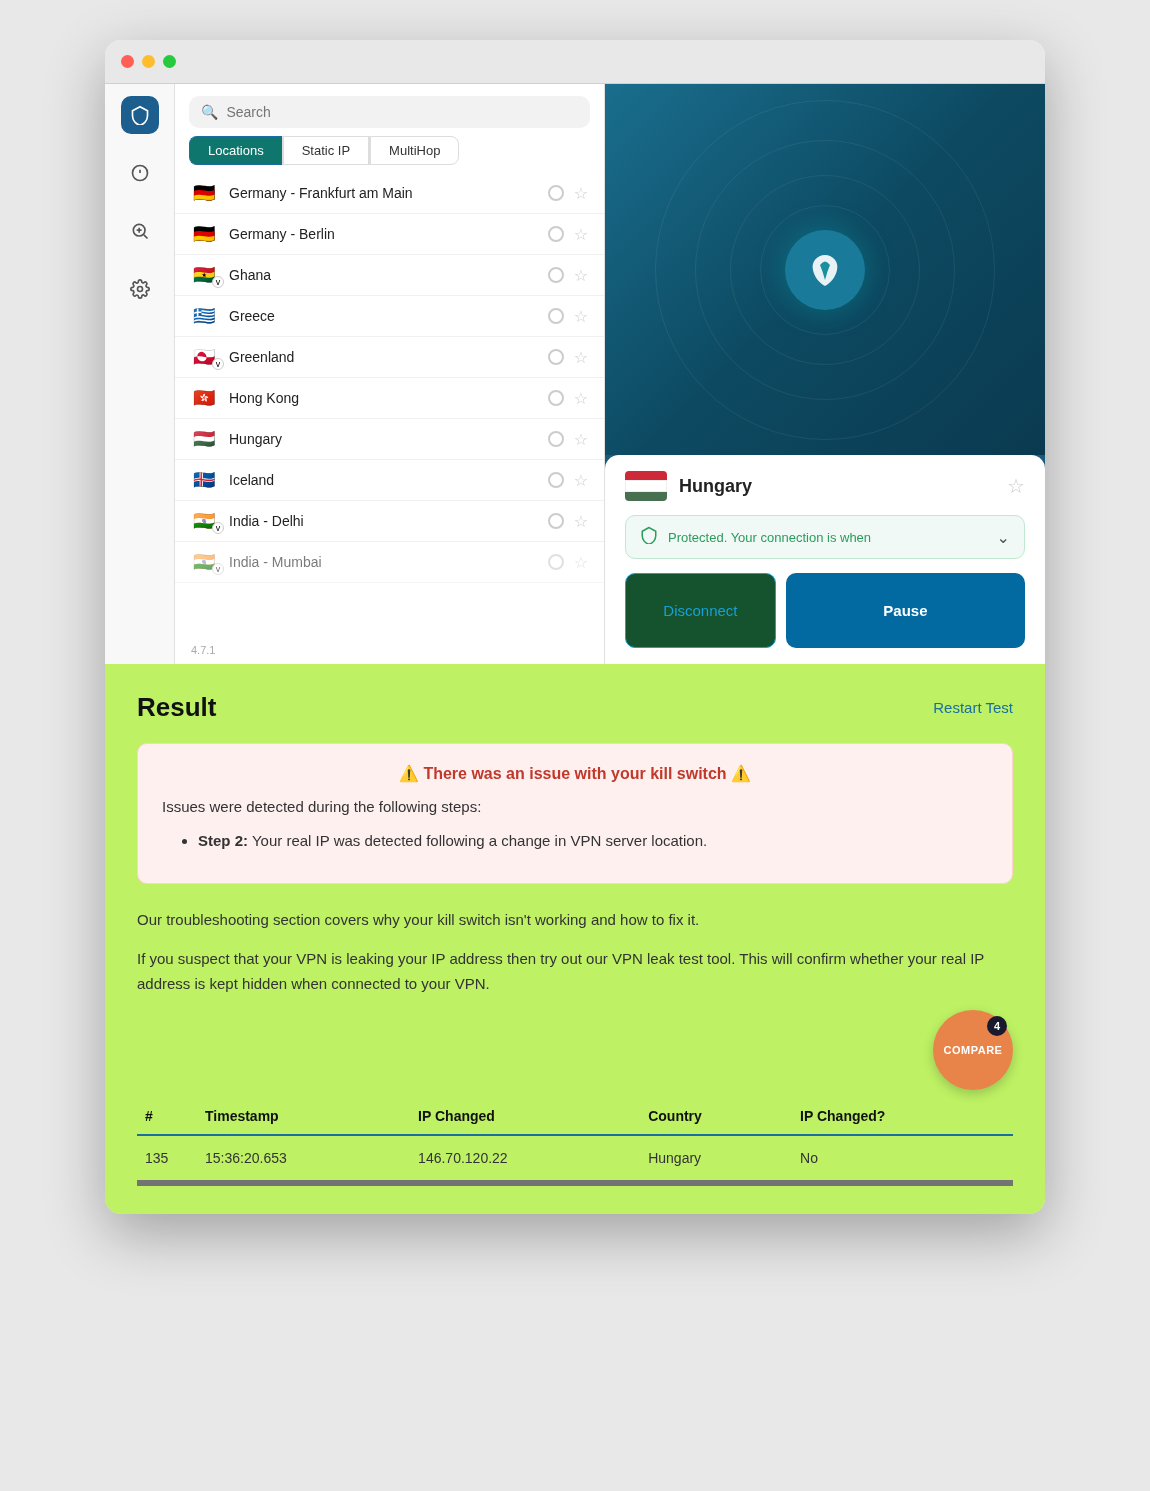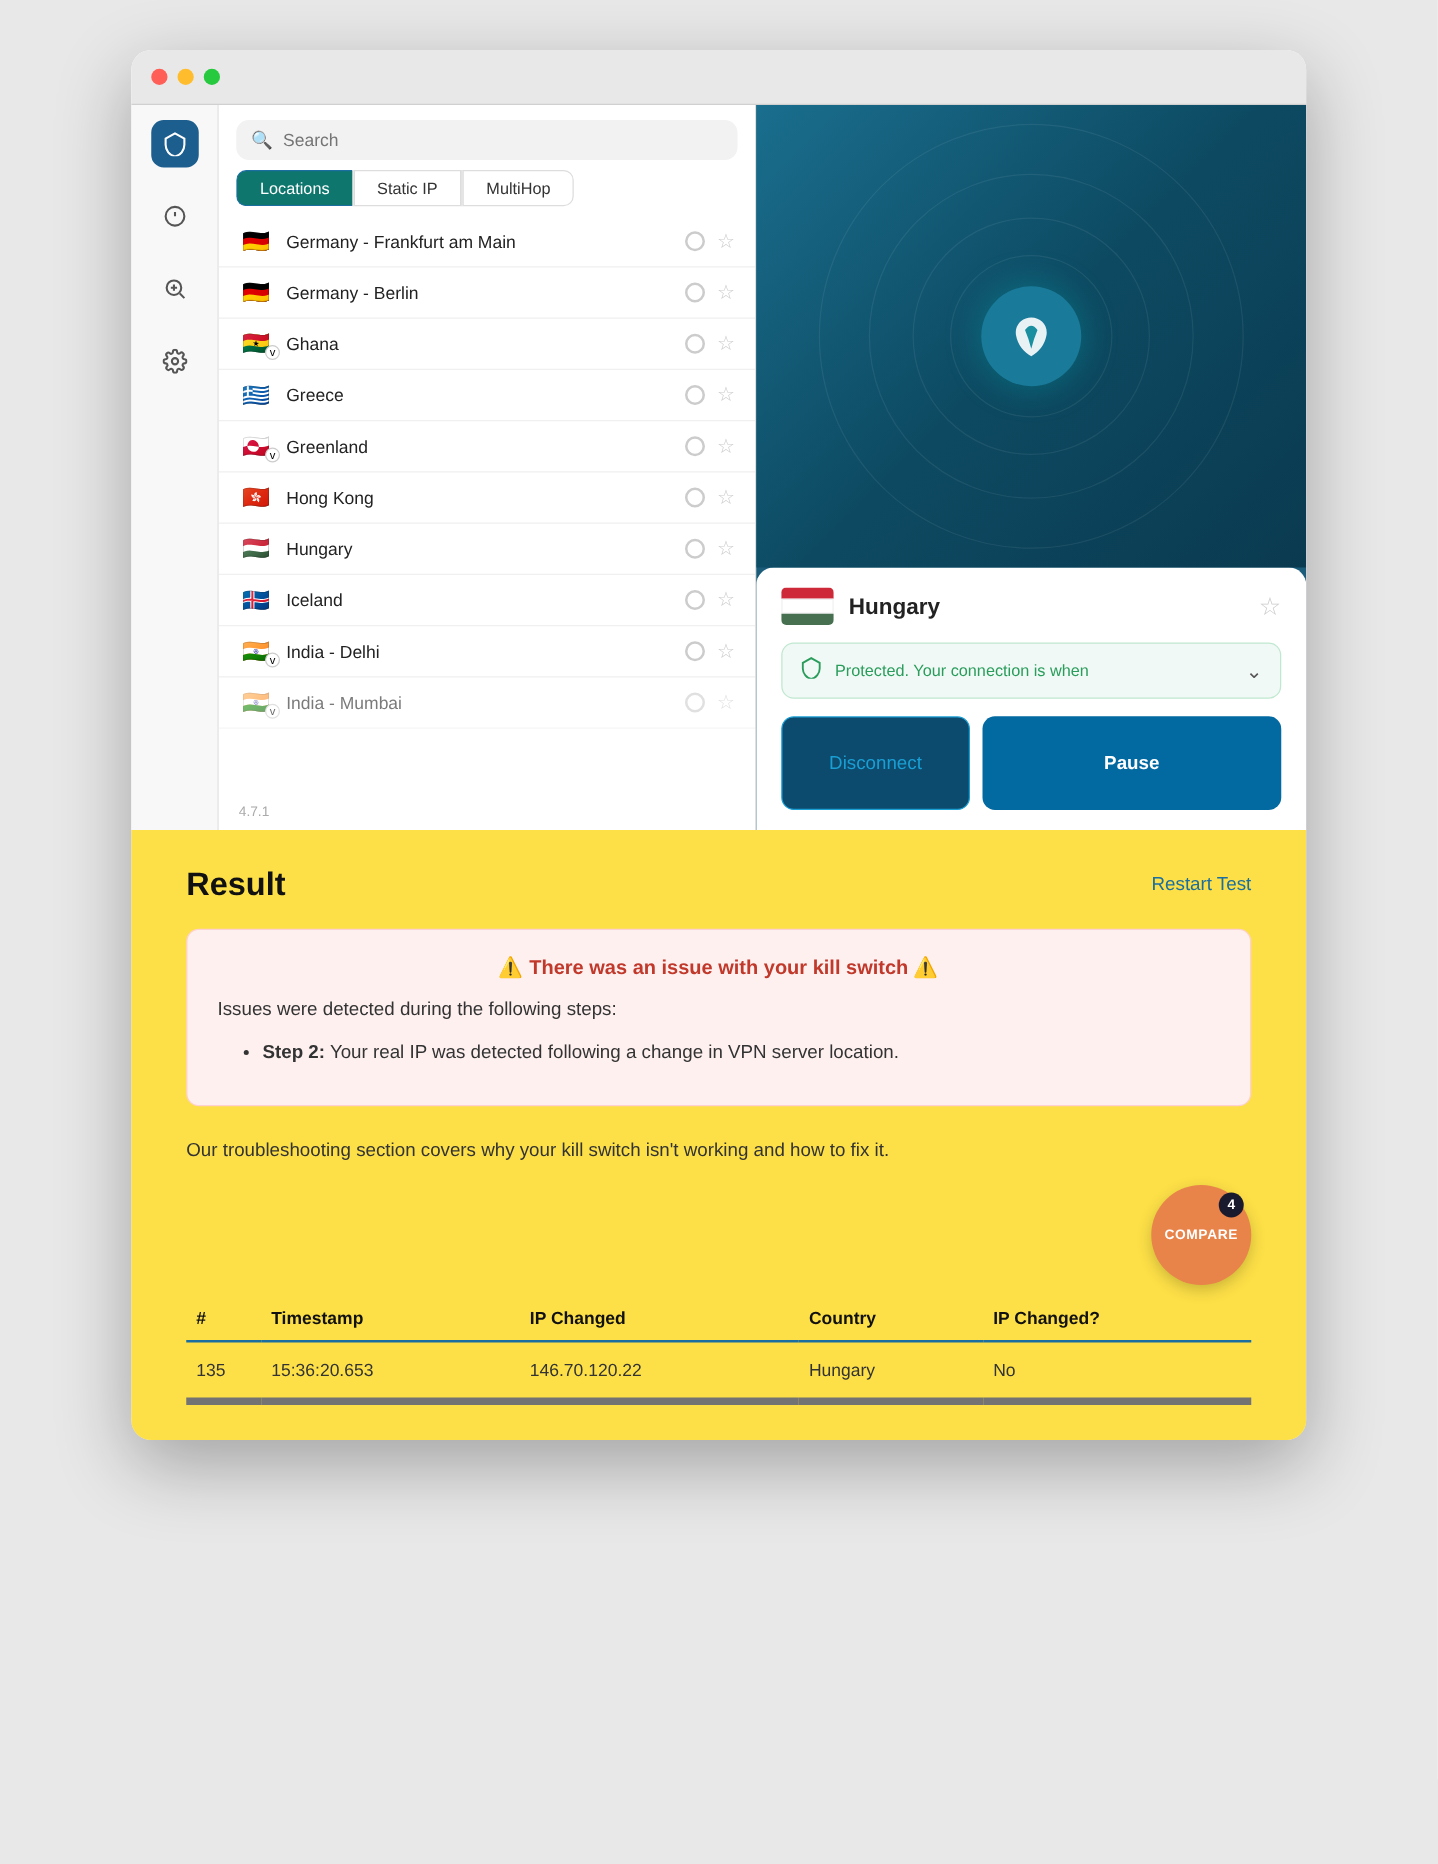--- a/index.html
+++ b/index.html
@@ -283,43 +283,43 @@
     .chevron-down { color: #555; font-size: 16px; }
 
     .vpn-buttons {
       display: flex;
       gap: 10px;
     }
     .btn-disconnect {
       flex: 1;
       padding: 14px;
       border: 1.5px solid #1a9fd4;
-      background: #0c4a6e;
+      background: #14532d;
       color: #1a9fd4;
       border-radius: 10px;
       font-size: 15px;
       font-weight: 500;
       cursor: pointer;
     }
     .btn-pause {
       flex: 1.5;
       padding: 29px;
       background: #0369a1;
       border: none;
       color: white;
       border-radius: 10px;
       font-size: 15px;
       font-weight: 700;
       cursor: pointer;
     }
 
     
     .result-section {
-      background: #fde047;
-      padding: 28px 44px;
+      background: #bef264;
+      padding: 28px 32px;
     }
     .result-header {
       display: flex;
       justify-content: space-between;
       align-items: center;
       margin-bottom: 20px;
     }
     .result-title {
       font-size: 26px;
       font-weight: 700;
@@ -639,20 +639,21 @@
         <ul style="margin-left:20px;margin-top:8px;">
           <li class="step-item">
             <span class="step-bold">Step 2:</span>
             <span>Your real IP was detected following a change in VPN server location.</span>
           </li>
         </ul>
       </div>
     </div>
 
     <p class="info-paragraph">Our troubleshooting section covers why your kill switch isn't working and how to fix it.</p>
+    <p class="info-paragraph">If you suspect that your VPN is leaking your IP address then try out our VPN leak test tool. This will confirm whether your real IP address is kept hidden when connected to your VPN.</p>
 
     <div class="compare-fab">
       <div class="compare-btn">
         <span class="compare-badge">4</span>
         <span class="compare-label">COMPARE</span>
       </div>
     </div>
 
     <table class="results-table">
       <thead>

